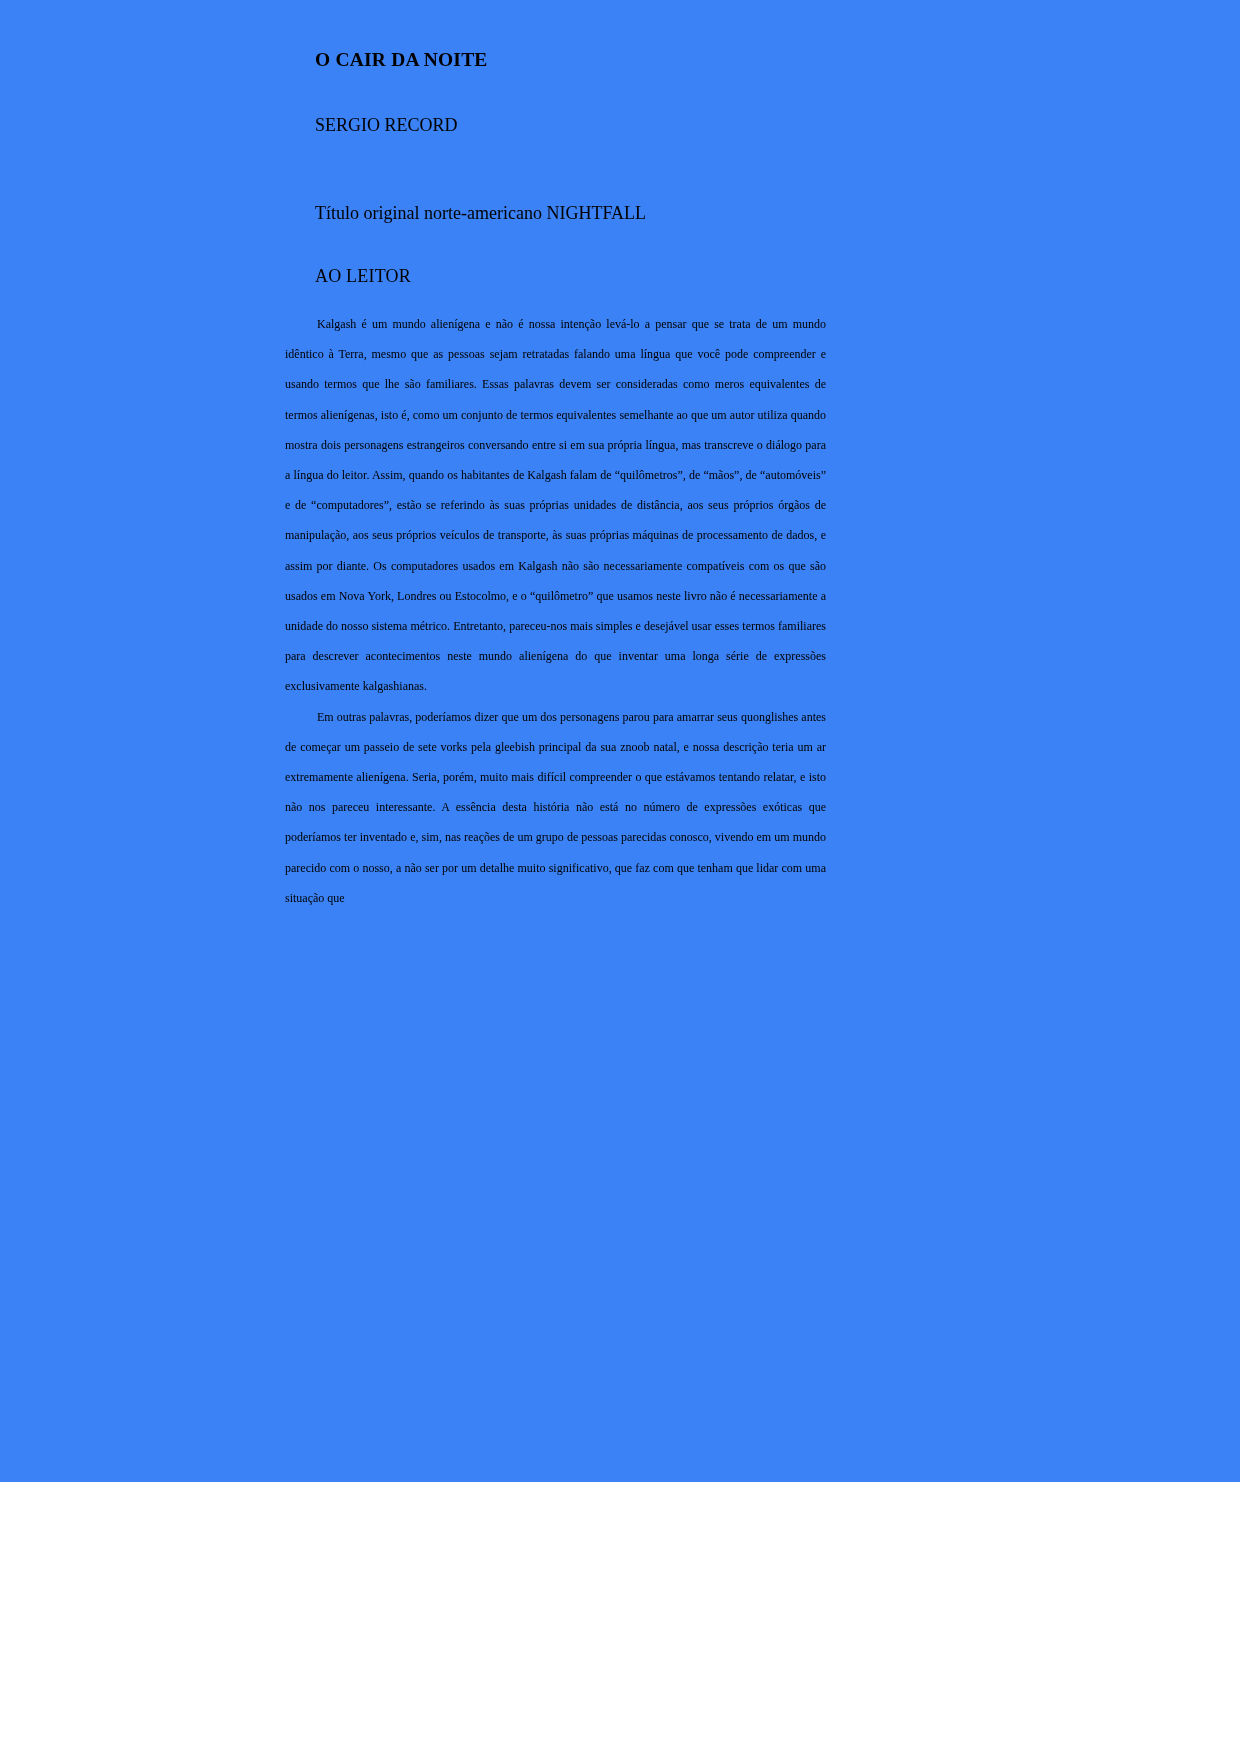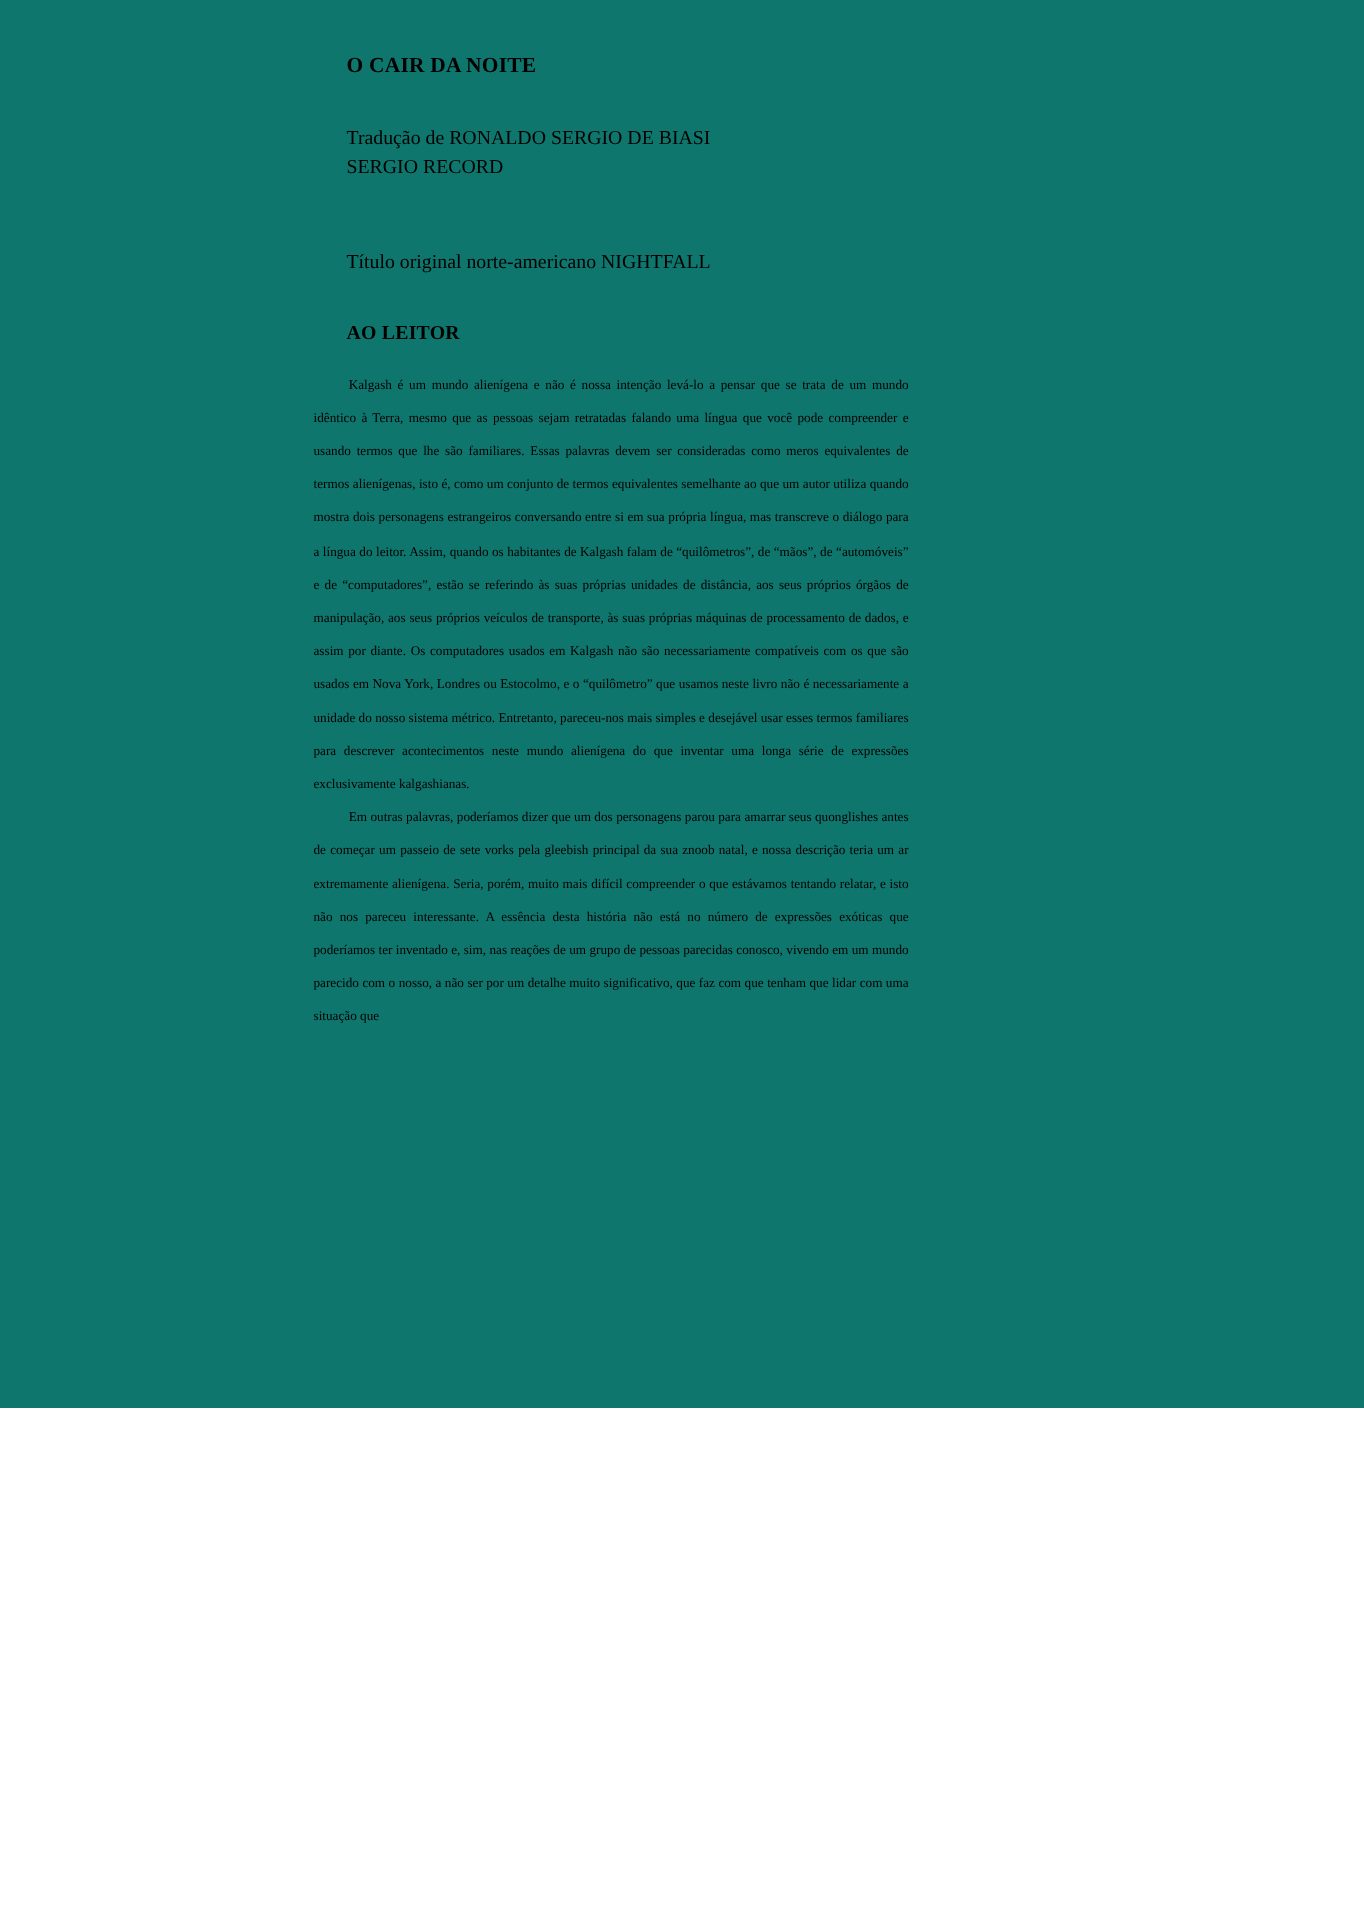--- a/index.html
+++ b/index.html
@@ -10,22 +10,22 @@
   body {
     width: 1240px;
     height: 1755px;
     font-family: "Liberation Serif", "DejaVu Serif", serif;
     color: #000000;
     -webkit-font-smoothing: antialiased;
   }
   .page {
     position: relative;
     width: 1240px;
-    height: 1280px;
-    background: #0f766e;
+    height: 1482px;
+    background: #3b82f6;
     overflow: hidden;
   }
   
   .content {
     position: absolute;
     left: 285px;
     top: 48px;
     width: 541px;
   }
   .title {
@@ -58,21 +58,21 @@
   .orig-title {
     margin-left: 30px;
     font-size: 18px;
     line-height: 25.5px;
     white-space: nowrap;
     margin-top: 40px;
   }
   .section-heading {
     margin-left: 30px;
     font-size: 18px;
-    font-weight: bold;
+    font-weight: normal;
     line-height: 24px;
     letter-spacing: 0.2px;
   }
   p.body {
     margin: 0;
     font-size: 12px;
     line-height: 30.2px;
     text-align: justify;
     text-justify: inter-word;
     text-indent: 32px;
@@ -86,21 +86,20 @@
 
 <div class="page">
   <div class="content">
 
     <div class="title">O CAIR DA NOITE</div>
 
 
     <div class="gap-1"></div>
 
     <div class="imprint-block">
-      <div class="imprint-line">Tradução de RONALDO SERGIO DE BIASI</div>
       <div class="imprint-line">SERGIO RECORD</div>
     </div>
 
     <div class="gap-2"></div>
 
     <div class="orig-title">Título original norte-americano NIGHTFALL</div>
 
     <div class="gap-3"></div>
 
     <div class="section-heading">AO LEITOR</div>

